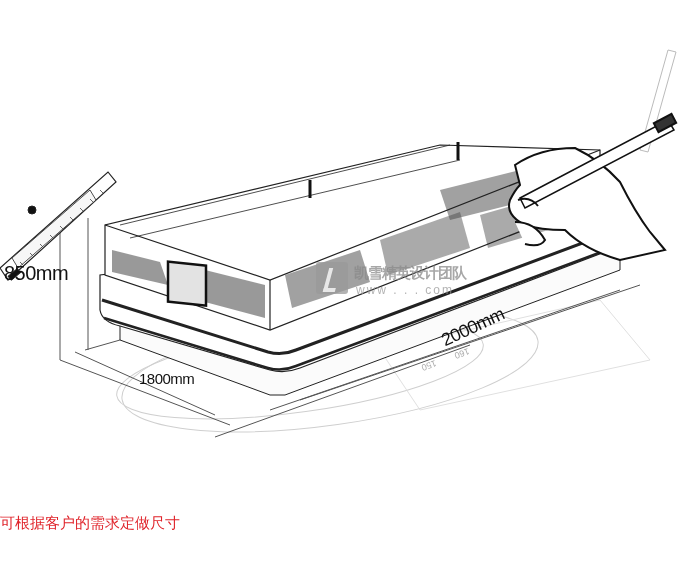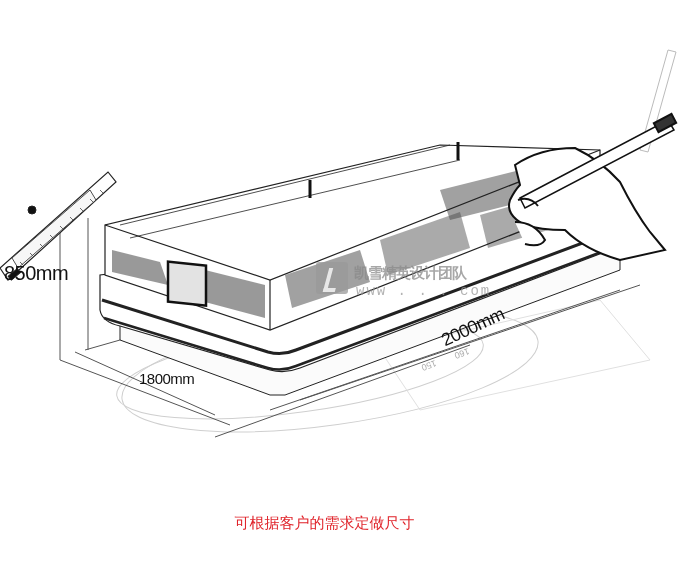--- a/index.html
+++ b/index.html
@@ -3,26 +3,26 @@
   <meta charset="utf-8">
   <style>
     html, body { margin: 0; padding: 0; background: #ffffff; }
     body { width: 680px; height: 578px; position: relative; overflow: hidden; font-family: "Liberation Sans", sans-serif; }
     #stage { position: absolute; left: 0; top: 0; width: 680px; height: 578px; }
     svg { position: absolute; left: 0; top: 0; }
     .dim-label { position: absolute; font-family: "Liberation Sans", sans-serif; color: #111; letter-spacing: -0.5px; white-space: nowrap; }
     #dim-height { left: 4px; top: 262px; font-size: 20px; }
     #dim-depth { left: 139px; top: 370px; font-size: 15px; transform: rotate(0deg); }
     #dim-width { left: 447px; top: 330px; font-size: 18px; transform: rotate(-25deg); transform-origin: left bottom; }
-    #caption { position: absolute; left: 0; width: 649px; top: 514px; text-align: center; font-size: 15px; color: #e0242b; }
+    #caption { position: absolute; left: 0; width: 649px; top: 514px; text-align: left; font-size: 15px; color: #e0242b; }
     #watermark { position: absolute; left: 316px; top: 222px; width: 160px; height: 36px; opacity: 0.75; margin-top: 40px; }
     #wm-logo { position: absolute; left: 0; top: 0; width: 32px; height: 32px; background: #9a9a9a; border-radius: 3px; }
     #wm-logo::after { content: ""; position: absolute; left: 10px; top: 6px; width: 8px; height: 20px; border-left: 4px solid #fff; border-bottom: 4px solid #fff; transform: skewX(-15deg); }
     #wm-text { position: absolute; left: 38px; top: 2px; font-size: 15px; color: #8a8a8a; font-weight: bold; letter-spacing: -1px; white-space: nowrap; }
-    #wm-url { position: absolute; left: 40px; top: 21px; font-size: 14px; color: #9a9a9a; letter-spacing: 2px; white-space: nowrap; font-family: Liberation Mono, monospace; }
+    #wm-url { position: absolute; left: 40px; top: 21px; font-size: 12px; color: #9a9a9a; letter-spacing: 2px; white-space: nowrap; }
   </style>
 </head>
 <body>
 
 <div id="stage">
   <svg width="680" height="578" viewBox="0 0 680 578">
 
     <g fill="none" stroke="#cfcfcf" stroke-width="1">
       <ellipse cx="300" cy="370" rx="185" ry="42" transform="rotate(-8 300 370)"></ellipse>
       <ellipse cx="330" cy="370" rx="210" ry="55" transform="rotate(-8 330 370)"></ellipse>

